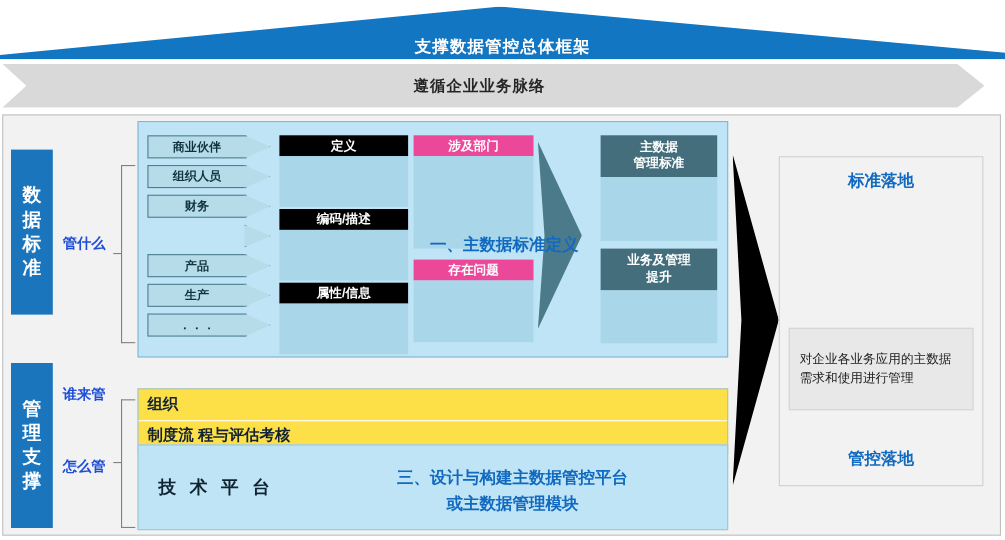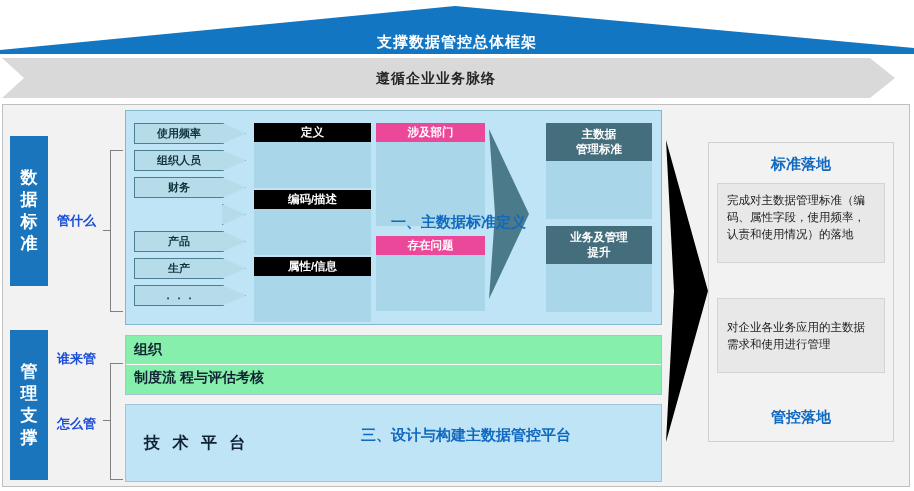--- a/index.html
+++ b/index.html
@@ -106,22 +106,22 @@
     position:absolute;left:363px;top:18px;width:40px;height:170px;
     background:#4b7a8a;
     clip-path:polygon(0 0, 100% 50%, 0 100%, 6px 50%);
   }
   .sec-title{
     position:absolute;color:#1169c0;font-weight:bold;
   }
   #sec1-title{left:170px;top:102px;width:230px;font-size:15px;text-align:right;}
   
   .panel2{
-    position:absolute;left:125px;top:335px;width:537px;height:60px;
-    background:#86efac;border:1px solid #9fc6d6;box-sizing:border-box;
+    position:absolute;left:125px;top:353px;width:537px;height:60px;
+    background:#fde047;border:1px solid #9fc6d6;box-sizing:border-box;
   }
   .row-label{
     position:absolute;font-weight:bold;color:#123;
   }
   #org-label{left:8px;top:5px;font-size:14px;}
   #policy-label{left:8px;top:33px;font-size:14px;}
   .divider2{position:absolute;left:0;top:28px;width:535px;height:1px;background:#ffffff;}
   #sec2-title{left:185px;top:28px;width:350px;font-size:15px;text-align:center;}
   
   .panel3{
@@ -179,21 +179,21 @@
 <div class="side-text" id="side-who">谁来管</div>
 <div class="side-text" id="side-how">怎么管</div>
 
 <div class="bracket" id="bracket-1"></div>
 <div class="brtick" id="brtick-1"></div>
 <div class="bracket" id="bracket-2"></div>
 <div class="brtick" id="brtick-2"></div>
 
 <div class="panel1">
 
-  <div class="arrow-item" style="top:12px">使用频率</div>
+  <div class="arrow-item" style="top:12px">商业伙伴</div>
   <div class="arrow-head" style="top:12px"></div>
   <div class="arrow-item" style="top:39px">组织人员</div>
   <div class="arrow-head" style="top:39px"></div>
   <div class="arrow-item" style="top:66px">财务</div>
   <div class="arrow-head" style="top:66px"></div>
   <div class="arrow-head" style="top:93px"></div>
   <div class="arrow-item" style="top:120px">产品</div>
   <div class="arrow-head" style="top:120px"></div>
   <div class="arrow-item" style="top:147px">生产</div>
   <div class="arrow-head" style="top:147px"></div>
@@ -231,23 +231,23 @@
 <div class="panel2">
   <div class="divider2"></div>
   <div class="row-label" id="org-label">组织</div>
   <div class="row-label" id="policy-label">制度流 程与评估考核</div>
 </div>
 
 <div class="panel3">
   <div class="row-label" id="tech-label">技 术 平 台</div>
   <div class="sec-title" id="sec3-title">
     <div>三、设计与构建主数据管控平台</div>
+    <div>或主数据管理模块</div>
   </div>
 </div>
 
 <div class="black-arrow"></div>
 
 <div class="right-panel">
   <div class="rp-head" id="rp-head-top">标准落地</div>
-  <div class="rp-box" id="rp-box-top">完成对主数据管理标准（编码、属性字段，使用频率，认责和使用情况）的落地</div>
   <div class="rp-box" id="rp-box-bottom">对企业各业务应用的主数据需求和使用进行管理</div>
   <div class="rp-head" id="rp-head-bottom">管控落地</div>
 </div>
 
 </body></html>

